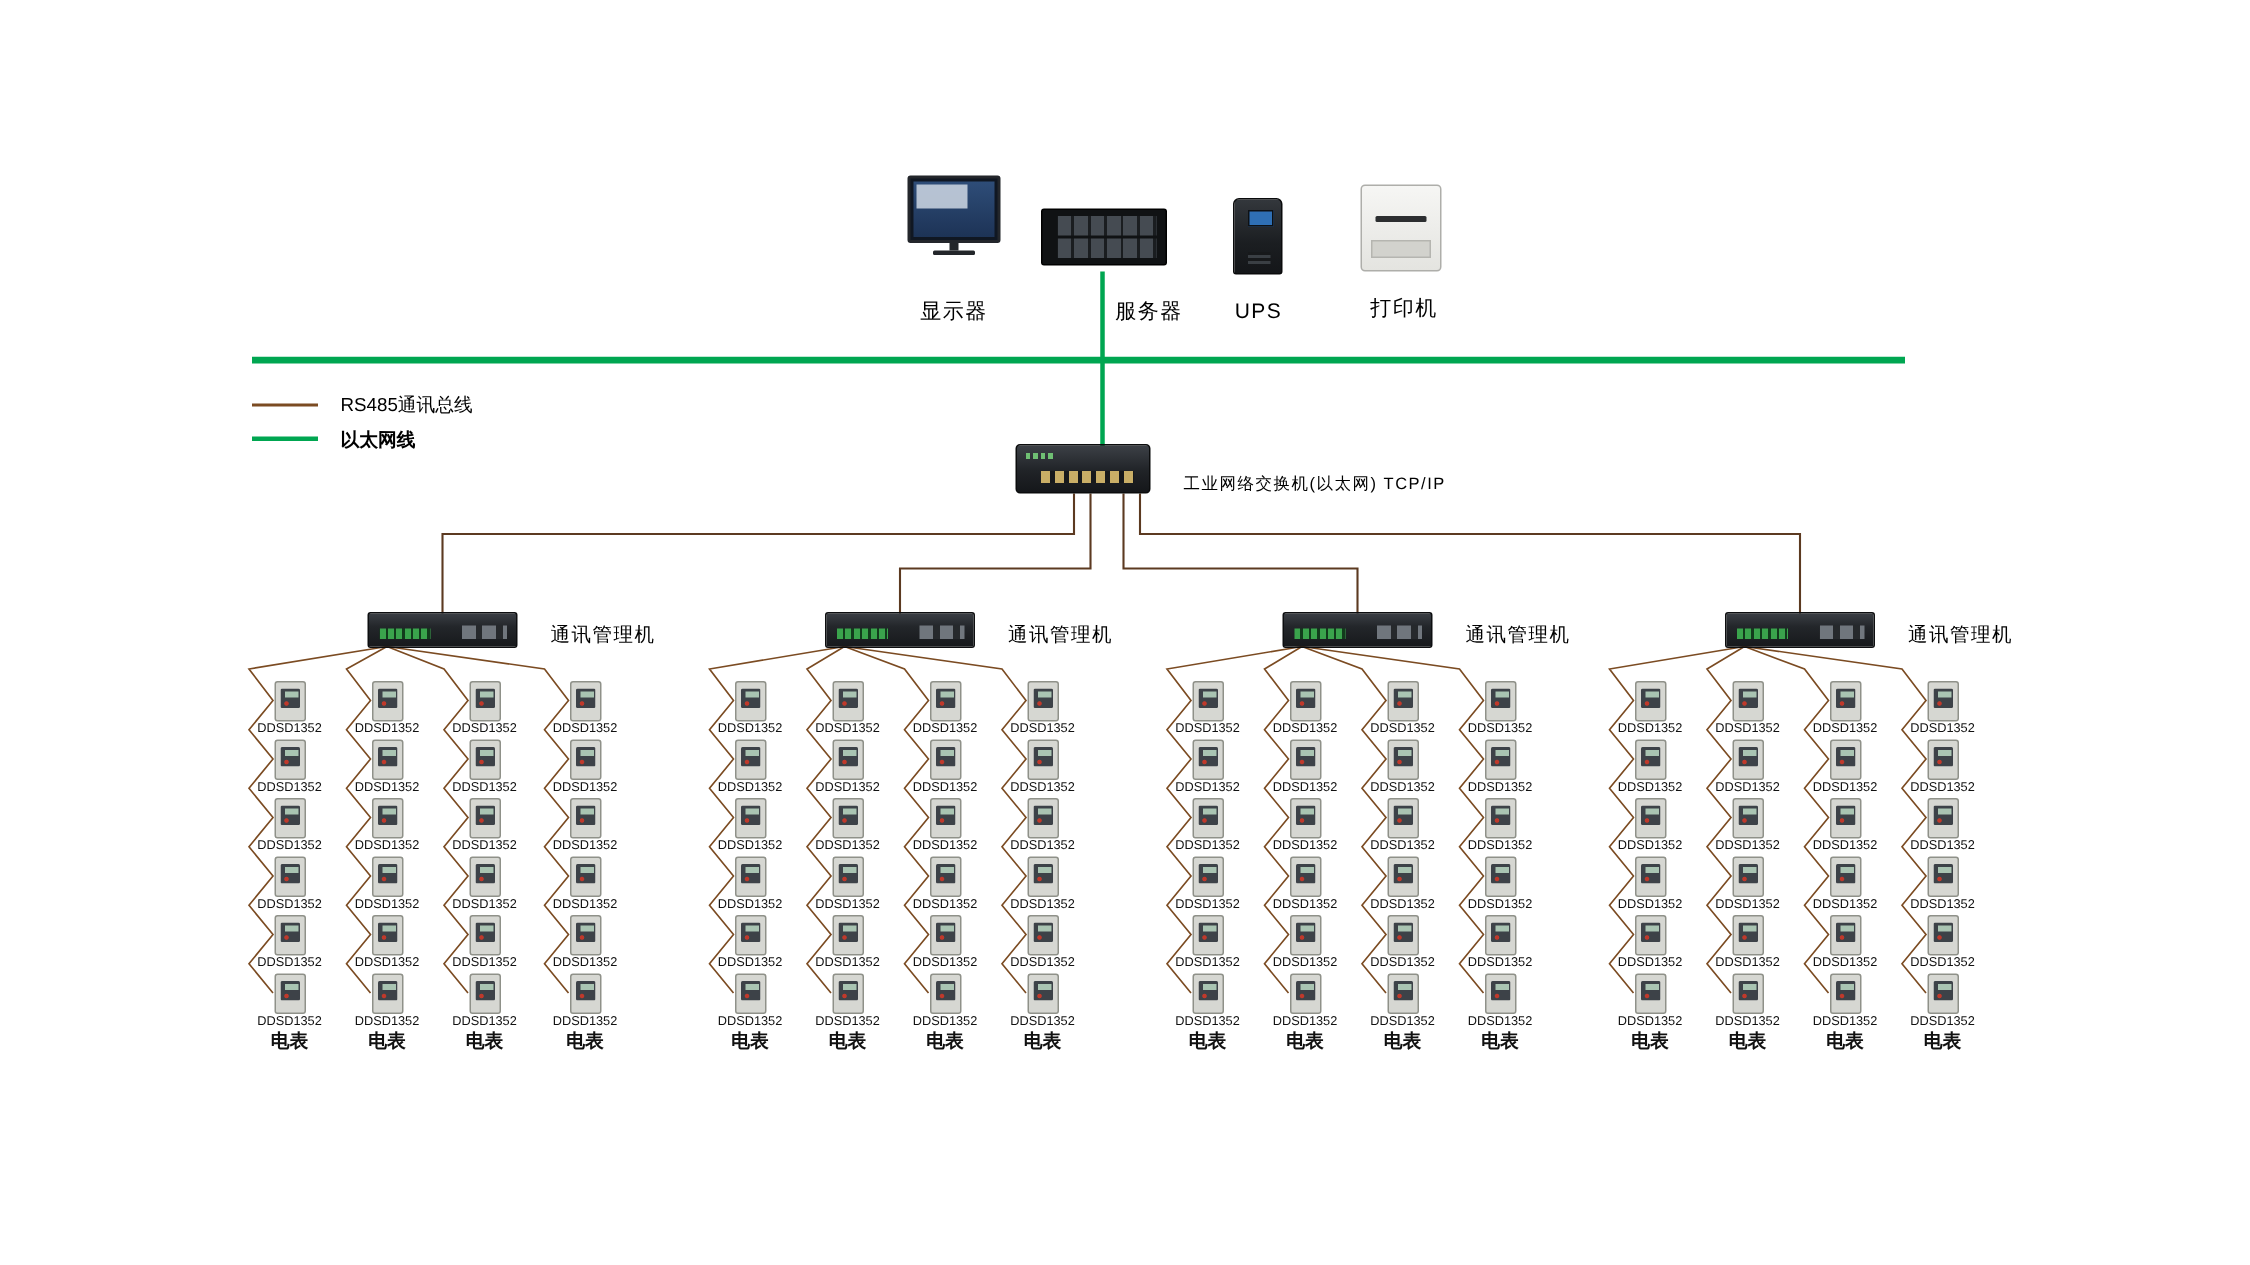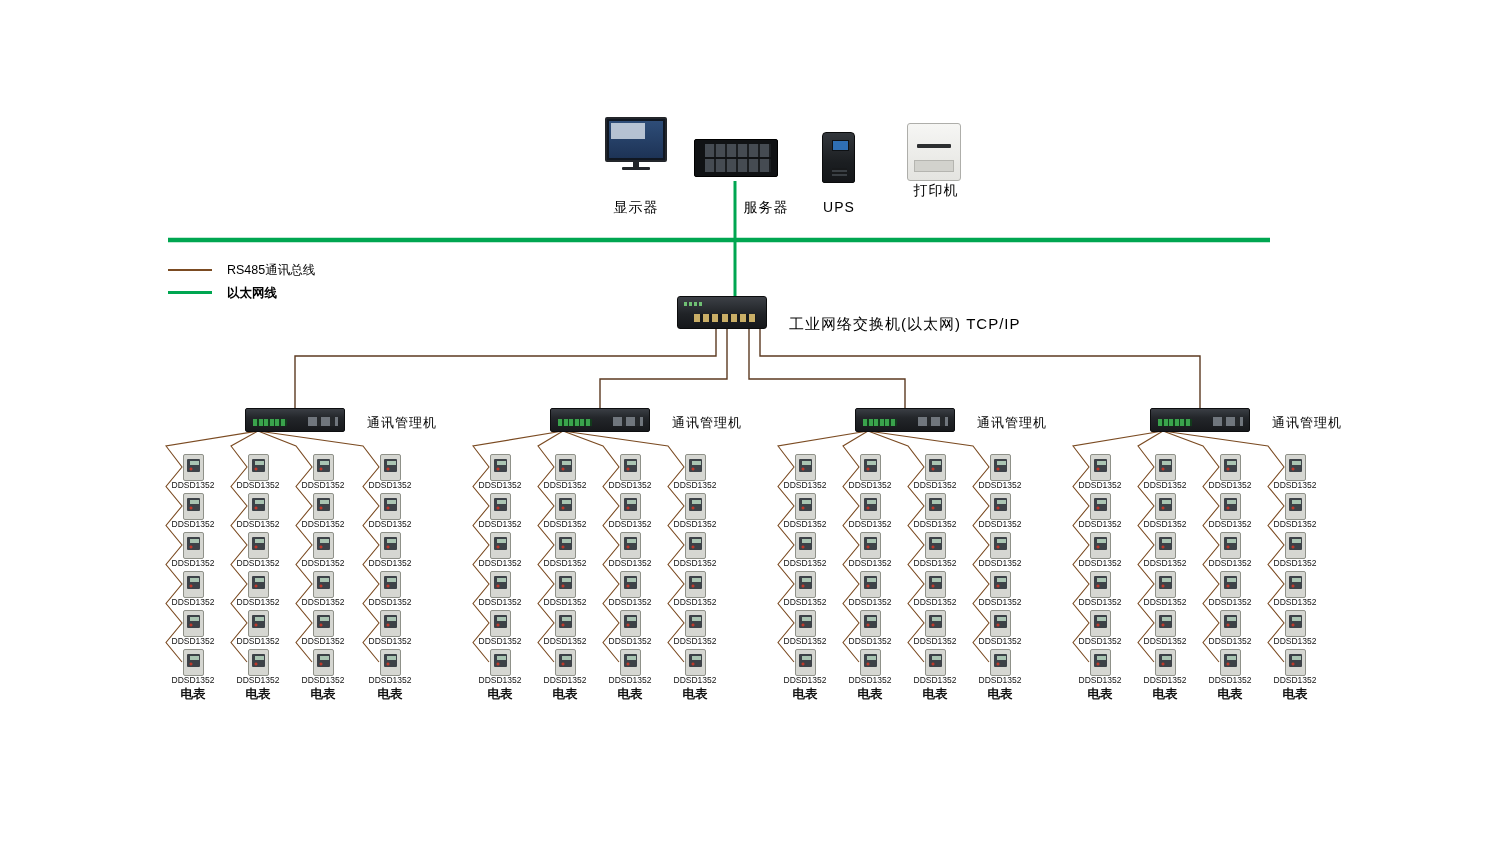--- a/index.html
+++ b/index.html
@@ -96,29 +96,29 @@
     <div class="mon-neck"></div>
     <div class="mon-base"></div>
   </div>
   <div class="server"></div>
   <div class="ups"></div>
   <div class="printer"></div>
 
   <div class="dev-label" style="left:596px;top:199px;width:80px;">显示器</div>
   <div class="dev-label" style="left:726px;top:199px;width:80px;">服务器</div>
   <div class="dev-label" style="left:799px;top:199px;width:80px;">UPS</div>
-  <div class="dev-label" style="left:896px;top:182px;width:80px;font-family:Liberation Serif, serif;">打印机</div>
+  <div class="dev-label" style="left:896px;top:197px;width:80px;font-family:Liberation Serif, serif;">打印机</div>
 
   <div class="legend-line" style="left:168px;top:269px;background:var(--rs485,#7B4B22);"></div>
   <div class="small-label" style="left:227px;top:262px;">RS485通讯总线</div>
   <div class="legend-line" style="left:168px;top:291px;height:3px;background:var(--eth,#00A651);"></div>
   <div class="small-label" style="left:227px;top:285px;font-weight:bold;">以太网线</div>
 
   <div class="switch"></div>
-  <div class="small-label" style="left:789px;top:315px;font-size:15px;letter-spacing:1px;">工业网络交换机(以太网) TCP/IP</div>
+  <div class="small-label" style="left:789px;top:315px;font-size:11px;letter-spacing:1px;">工业网络交换机(以太网) TCP/IP</div>
 
 <div class="manager-device" style="left: 245px; top: 408px;"></div>
     <div class="manager-label" style="left: 367px; top: 414px;">通讯管理机</div>
     <div class="manager-device" style="left: 550px; top: 408px;"></div>
     <div class="manager-label" style="left: 672px; top: 414px;">通讯管理机</div>
     <div class="manager-device" style="left: 855px; top: 408px;"></div>
     <div class="manager-label" style="left: 977px; top: 414px;">通讯管理机</div>
     <div class="manager-device" style="left: 1150px; top: 408px;"></div>
     <div class="manager-label" style="left: 1272px; top: 414px;">通讯管理机</div>
     <div class="meter" style="left: 182.5px; top: 453.5px;"></div>

